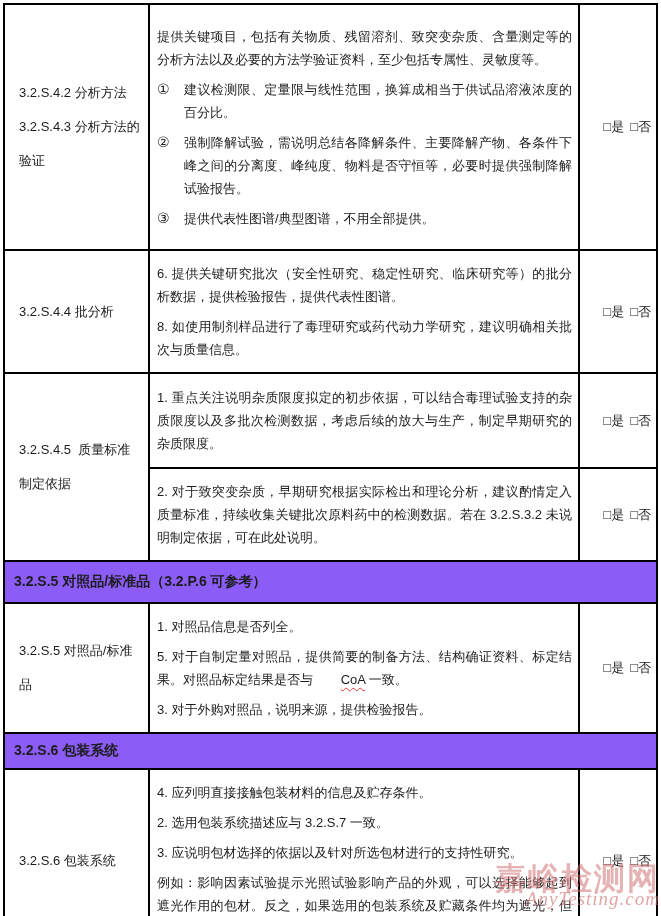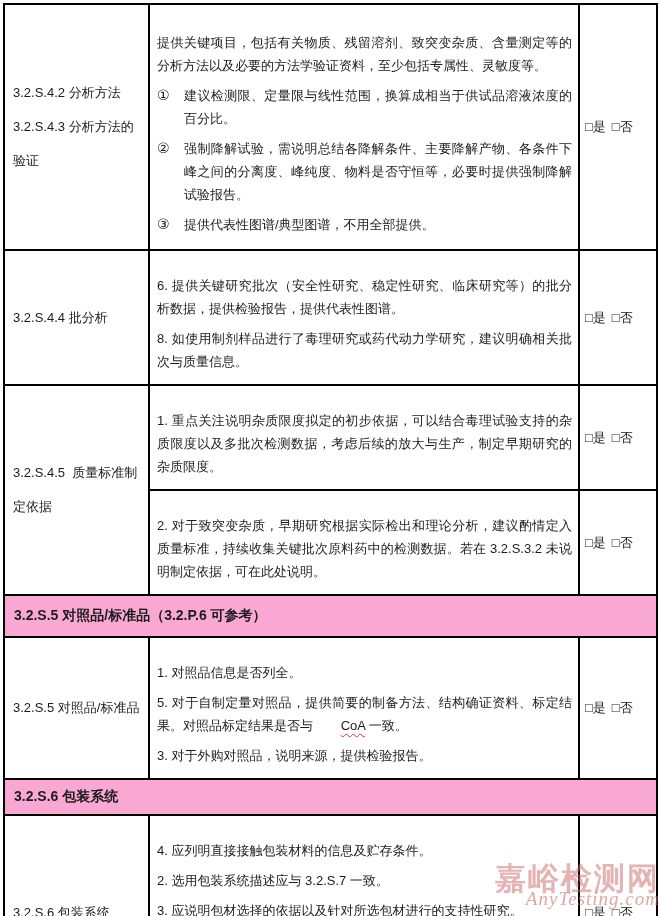--- a/index.html
+++ b/index.html
@@ -6,34 +6,34 @@
   body {
     width:661px; height:916px; background:#ffffff; overflow:hidden; position:relative;
     font-family:"Liberation Sans","DejaVu Sans",sans-serif; color:#1c1c1c;
   }
   table.checklist {
     border-collapse:collapse; table-layout:fixed;
     width:653px; margin:3px 0 0 3px;
   }
   td { border:2px solid #000; vertical-align:middle; overflow:hidden; }
   
-  td.c1 { padding:2px 8px 2px 8px; font-size:13px; line-height:34px; }
+  td.c1 { padding:2px 8px 2px 14px; font-size:13px; line-height:34px; }
   td.c1 p { margin:0; white-space:pre-wrap; }
   
-  td.c2 { padding:16px 6px 4px 7px; font-size:13px; line-height:23px; text-align:justify; }
+  td.c2 { padding:4px 6px 4px 7px; font-size:13px; line-height:23px; text-align:justify; }
   td.c2 p { margin:7px 0; }
   .item { display:flex; margin:7px 0; }
   .item .marker { flex:0 0 27px; font-size:14px; }
   .item .itext { flex:1; }
   
-  td.c3 { text-align:left; font-size:13px; padding:0 2px; }
+  td.c3 { text-align:right; font-size:13px; padding:0 2px; }
   td.c3 .yn span { margin:0 3px; white-space:nowrap; }
   
   td.band {
-    background:#f9a8d4; font-weight:bold; font-size:14px;
+    background:#8b5cf6; font-weight:bold; font-size:14px;
     padding:4px 4px 4px 9px;
   }
   
   tr.r1 { height:246px; }
   tr.r2 { height:114px; }
   tr.r3a { height:95px; }
   tr.r3b { height:78px; }
   tr.rb1 { height:42px; }
   tr.r4 { height:124px; }
   tr.rb2 { height:36px; }

